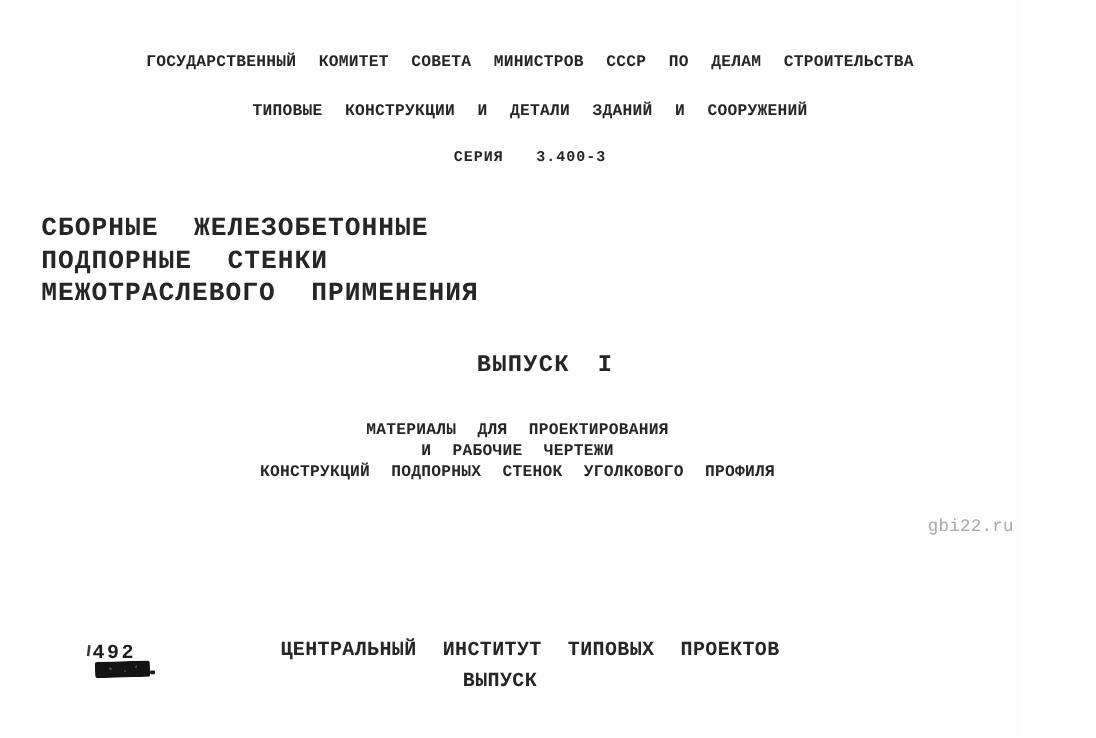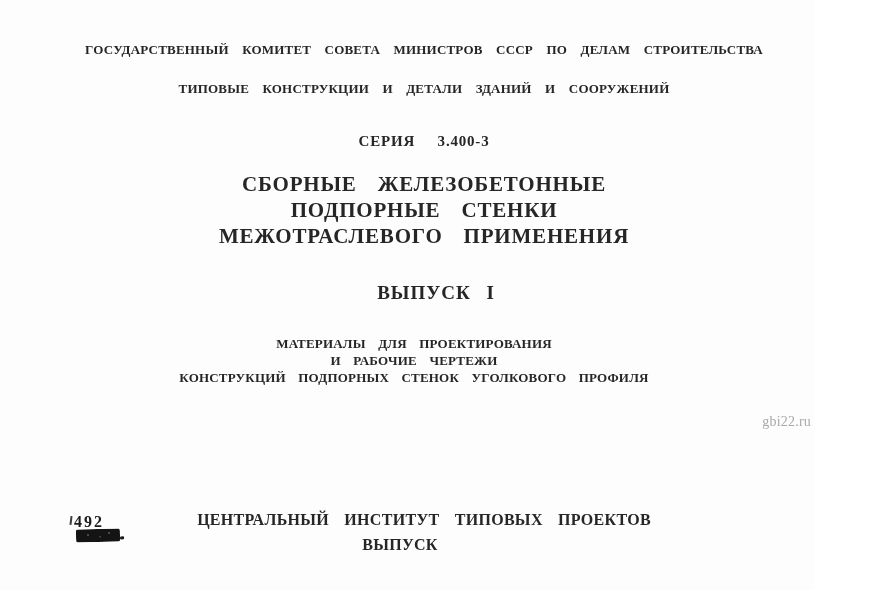--- a/index.html
+++ b/index.html
@@ -6,42 +6,41 @@
     margin: 0;
     padding: 0;
     background: #ffffff;
   }
   .page {
     position: relative;
     width: 815px;
     height: 590px;
     background: #fdfdfd;
     overflow: hidden;
-    font-family: Liberation Serif, serif;
+    font-family: Liberation Mono, monospace;
     color: #262626;
   }
   .line {
     position: absolute;
     left: 33px;
     right: 0;
     text-align: center;
     font-weight: 700;
     white-space: nowrap;
     line-height: 1;
   }
   .t-header  { font-size: 13px; letter-spacing: 0.2px; word-spacing: 10px; }
   .header-line1 { top: 43px; }
   .header-line2 { top: 82px; }
-  .t-series  { top: 134px; font-size: 15px; letter-spacing: 0.8px; word-spacing: 18px; }
+  .t-series  { top: 120px; font-size: 12px; letter-spacing: 0.8px; word-spacing: 18px; }
   .title-block {
     position: absolute;
     left: 33px;
     right: 0;
     top: 171px;
-    text-align: center;
     font-weight: 700;
     font-size: 21px;
     letter-spacing: 0.8px;
     word-spacing: 15px;
     line-height: 26px;
     white-space: nowrap;
   }
   .t-issue   { top: 283px; font-size: 19px; letter-spacing: 1px; word-spacing: 10px; transform: translateX(12px); }
   .subtitle-block {
     position: absolute;

